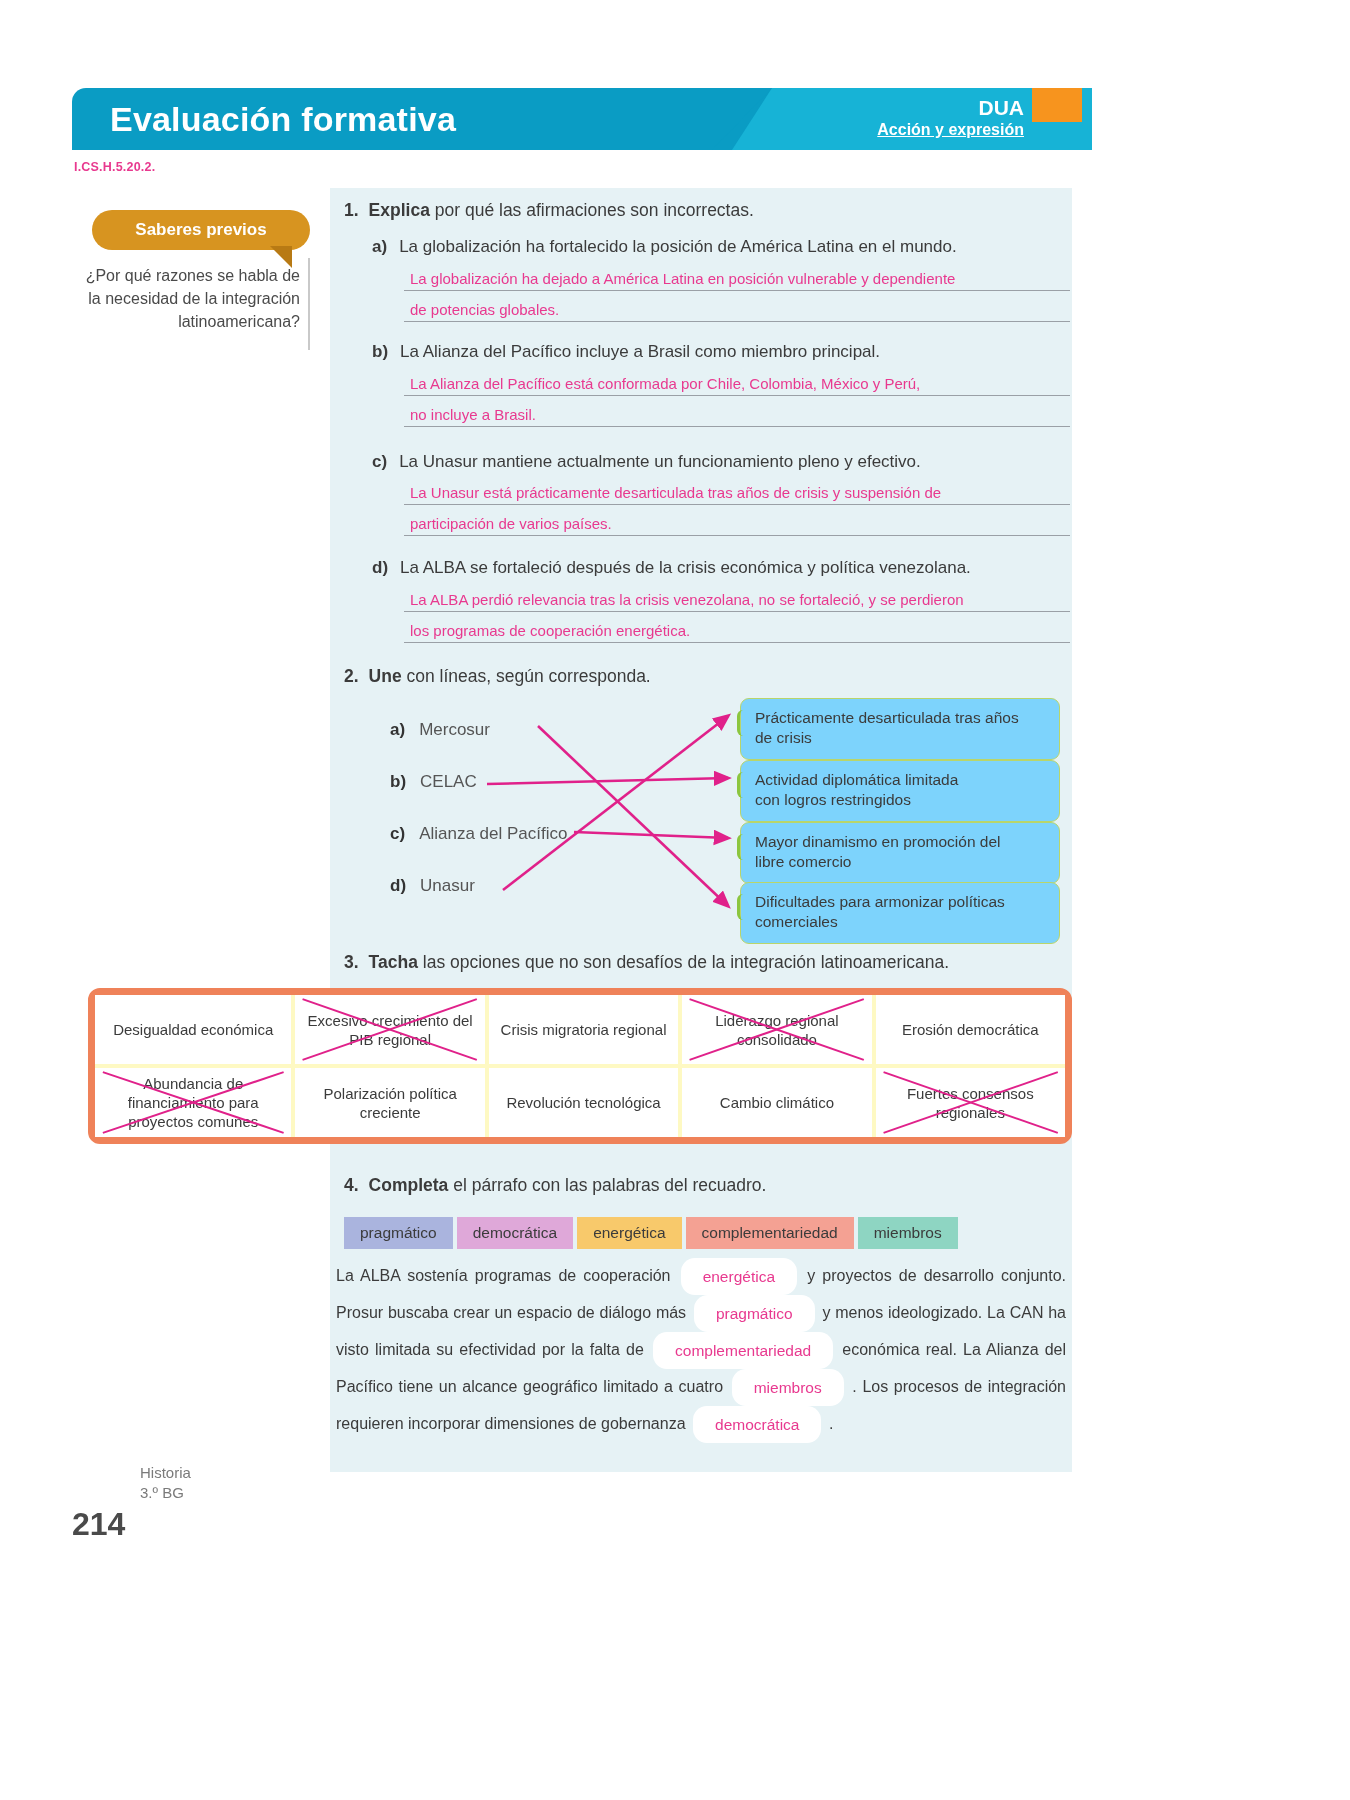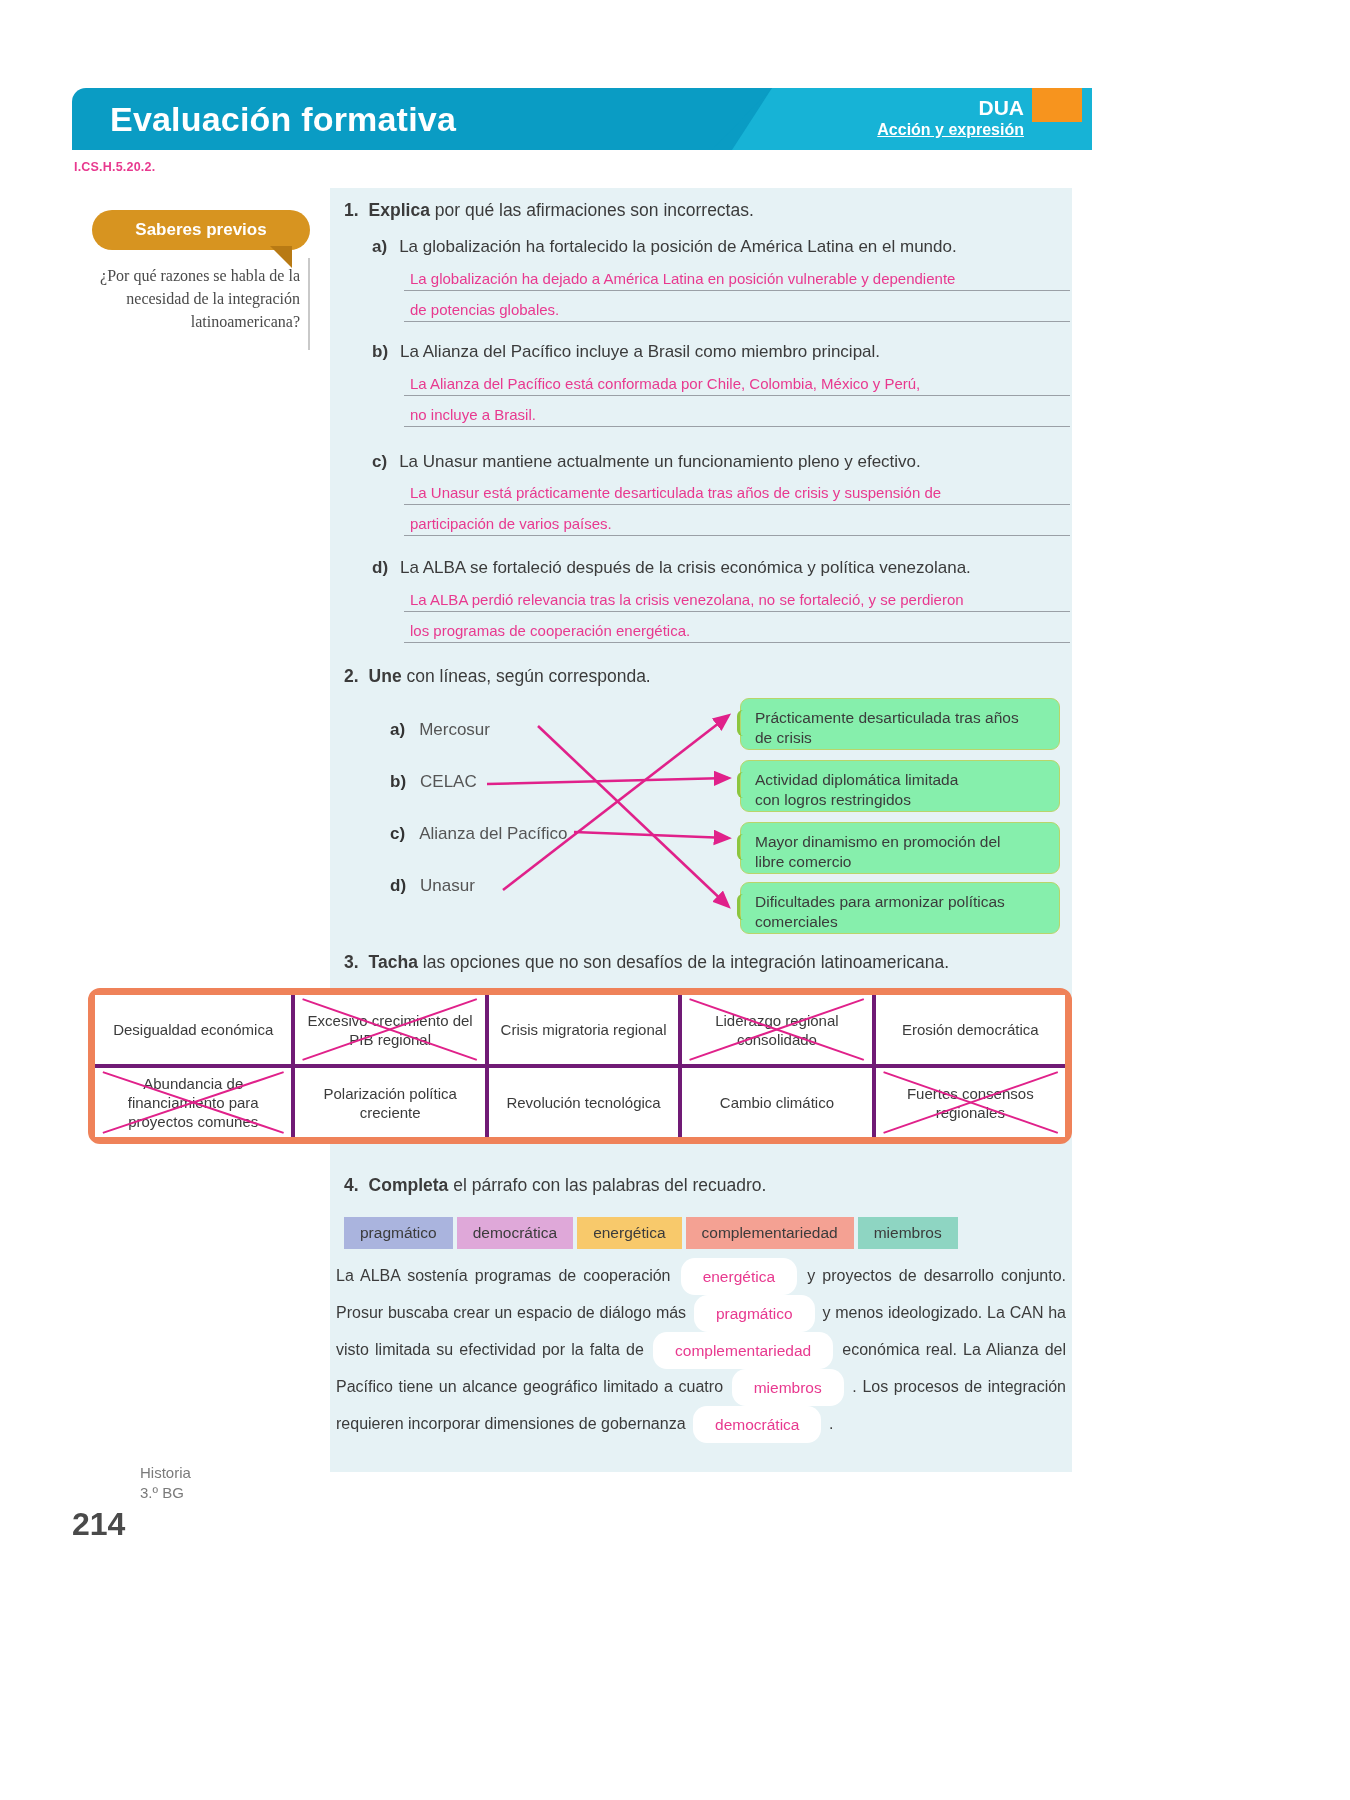--- a/index.html
+++ b/index.html
@@ -54,21 +54,21 @@
     background:#d79420; border-radius:20px;
     color:#ffffff; font-size:17px; font-weight:700;
     display:flex; align-items:center; justify-content:center;
   }
   .saberes-tail {
     position:absolute; left:270px; top:246px; width:22px; height:22px;
     background:#b87a14; clip-path:polygon(0 0, 100% 0, 100% 100%);
   }
   .saberes-text {
     position:absolute; left:78px; top:264px; width:222px;
-    text-align:right; font-size:16px; line-height:23px; color:#4a4a4a;font-family:Liberation Serif, serif;
+    text-align:right; font-size:16px; line-height:23px; color:#4a4a4a;
   }
   .saberes-rule {
     position:absolute; left:308px; top:258px; width:2px; height:92px;
     background:#c9c9c9;
   }
 
   
   .panel {
     position:absolute; left:330px; top:188px; width:742px; height:1280px;
     background:#e6f2f5;
@@ -91,35 +91,35 @@
     white-space:nowrap;
   }
   .ans.just { text-align:justify; white-space:normal; }
 
   
   .mitem { position:absolute; font-size:17px; color:#555; }
   .mitem .lt { font-weight:700; margin-right:14px; color:#333; }
 
   .mbox {
     position:absolute; width:320px;
-    background:#86efac; border:1.6px solid #b9d56a; border-radius:9px;
+    background:#7dd3fc; border:1.6px solid #b9d56a; border-radius:9px;
     font-size:15.5px; line-height:20px; color:#3b3b3b;
-    padding:9px 12px 1px 14px; box-sizing:border-box;
+    padding:9px 12px 11px 14px; box-sizing:border-box;
   }
   .mbrace {
     position:absolute; width:9px; height:26px;
     border-left:3px solid #8cc63f; border-radius:6px 0 0 6px;
   }
   svg.lines { position:absolute; left:0; top:0; pointer-events:none; }
 
   
   .tbl-outer {
     position:absolute; left:88px; top:988px; width:984px; height:156px;
     border:7px solid #ef8259; border-radius:12px; box-sizing:border-box;
-    background:#701a75;
+    background:#fef9c3;
   }
   .tbl { position:absolute; left:0; top:0; width:100%; height:100%;
          display:flex; flex-direction:column; gap:4px; box-sizing:border-box; }
   .trow { display:flex; flex:1; gap:4px; }
   .tcell {
     flex:1; background:#ffffff; display:flex; align-items:center;
     justify-content:center; text-align:center;
     font-size:15px; line-height:19px; color:#3b3b3b; position:relative;
     padding:4px 6px; box-sizing:border-box;
   }

